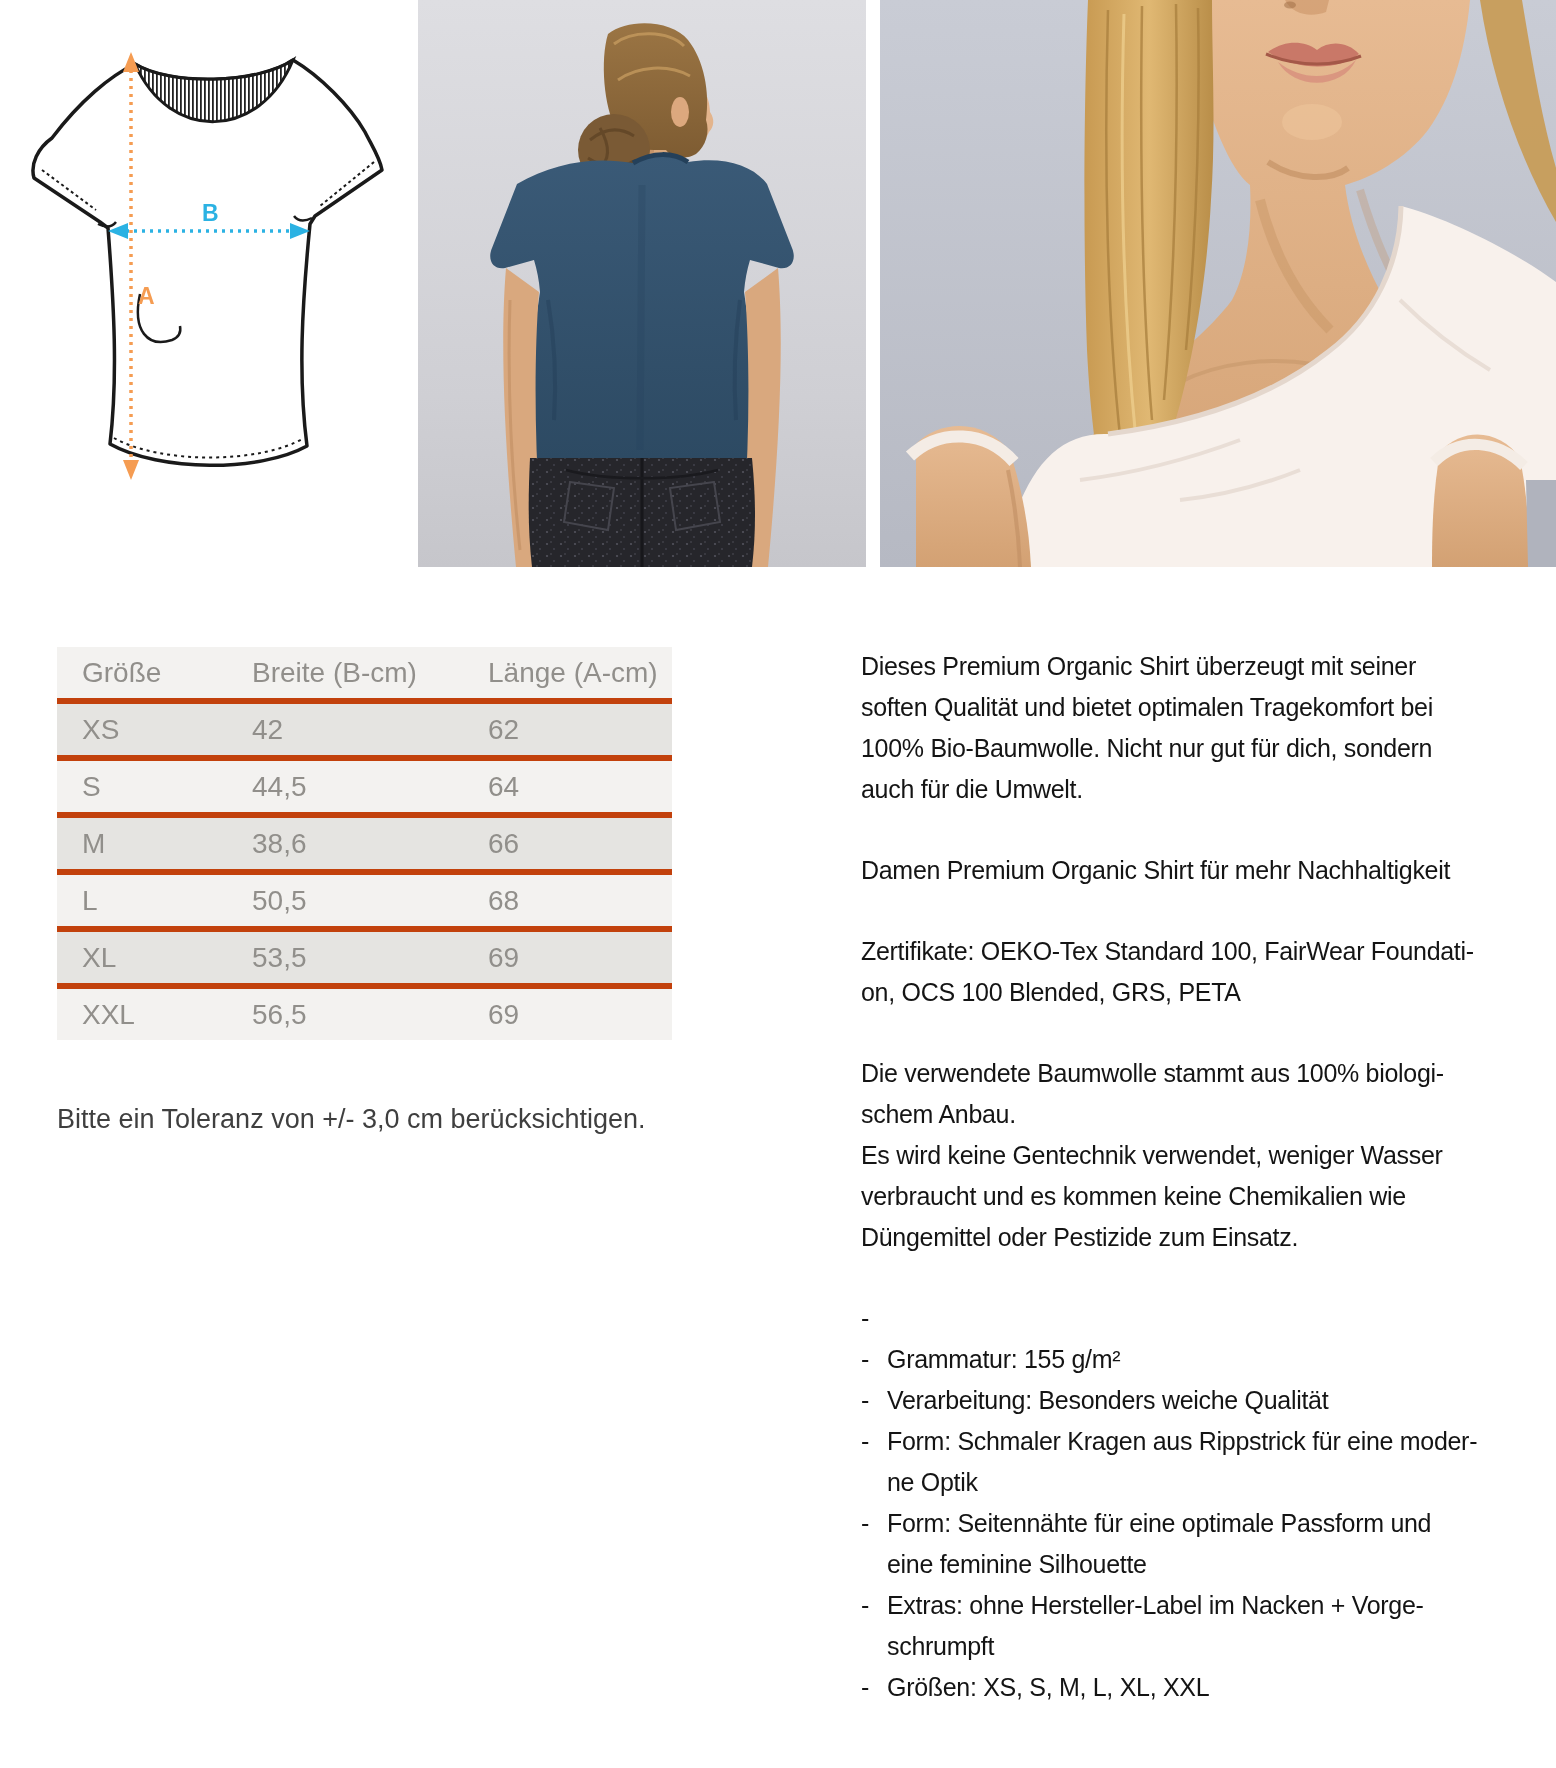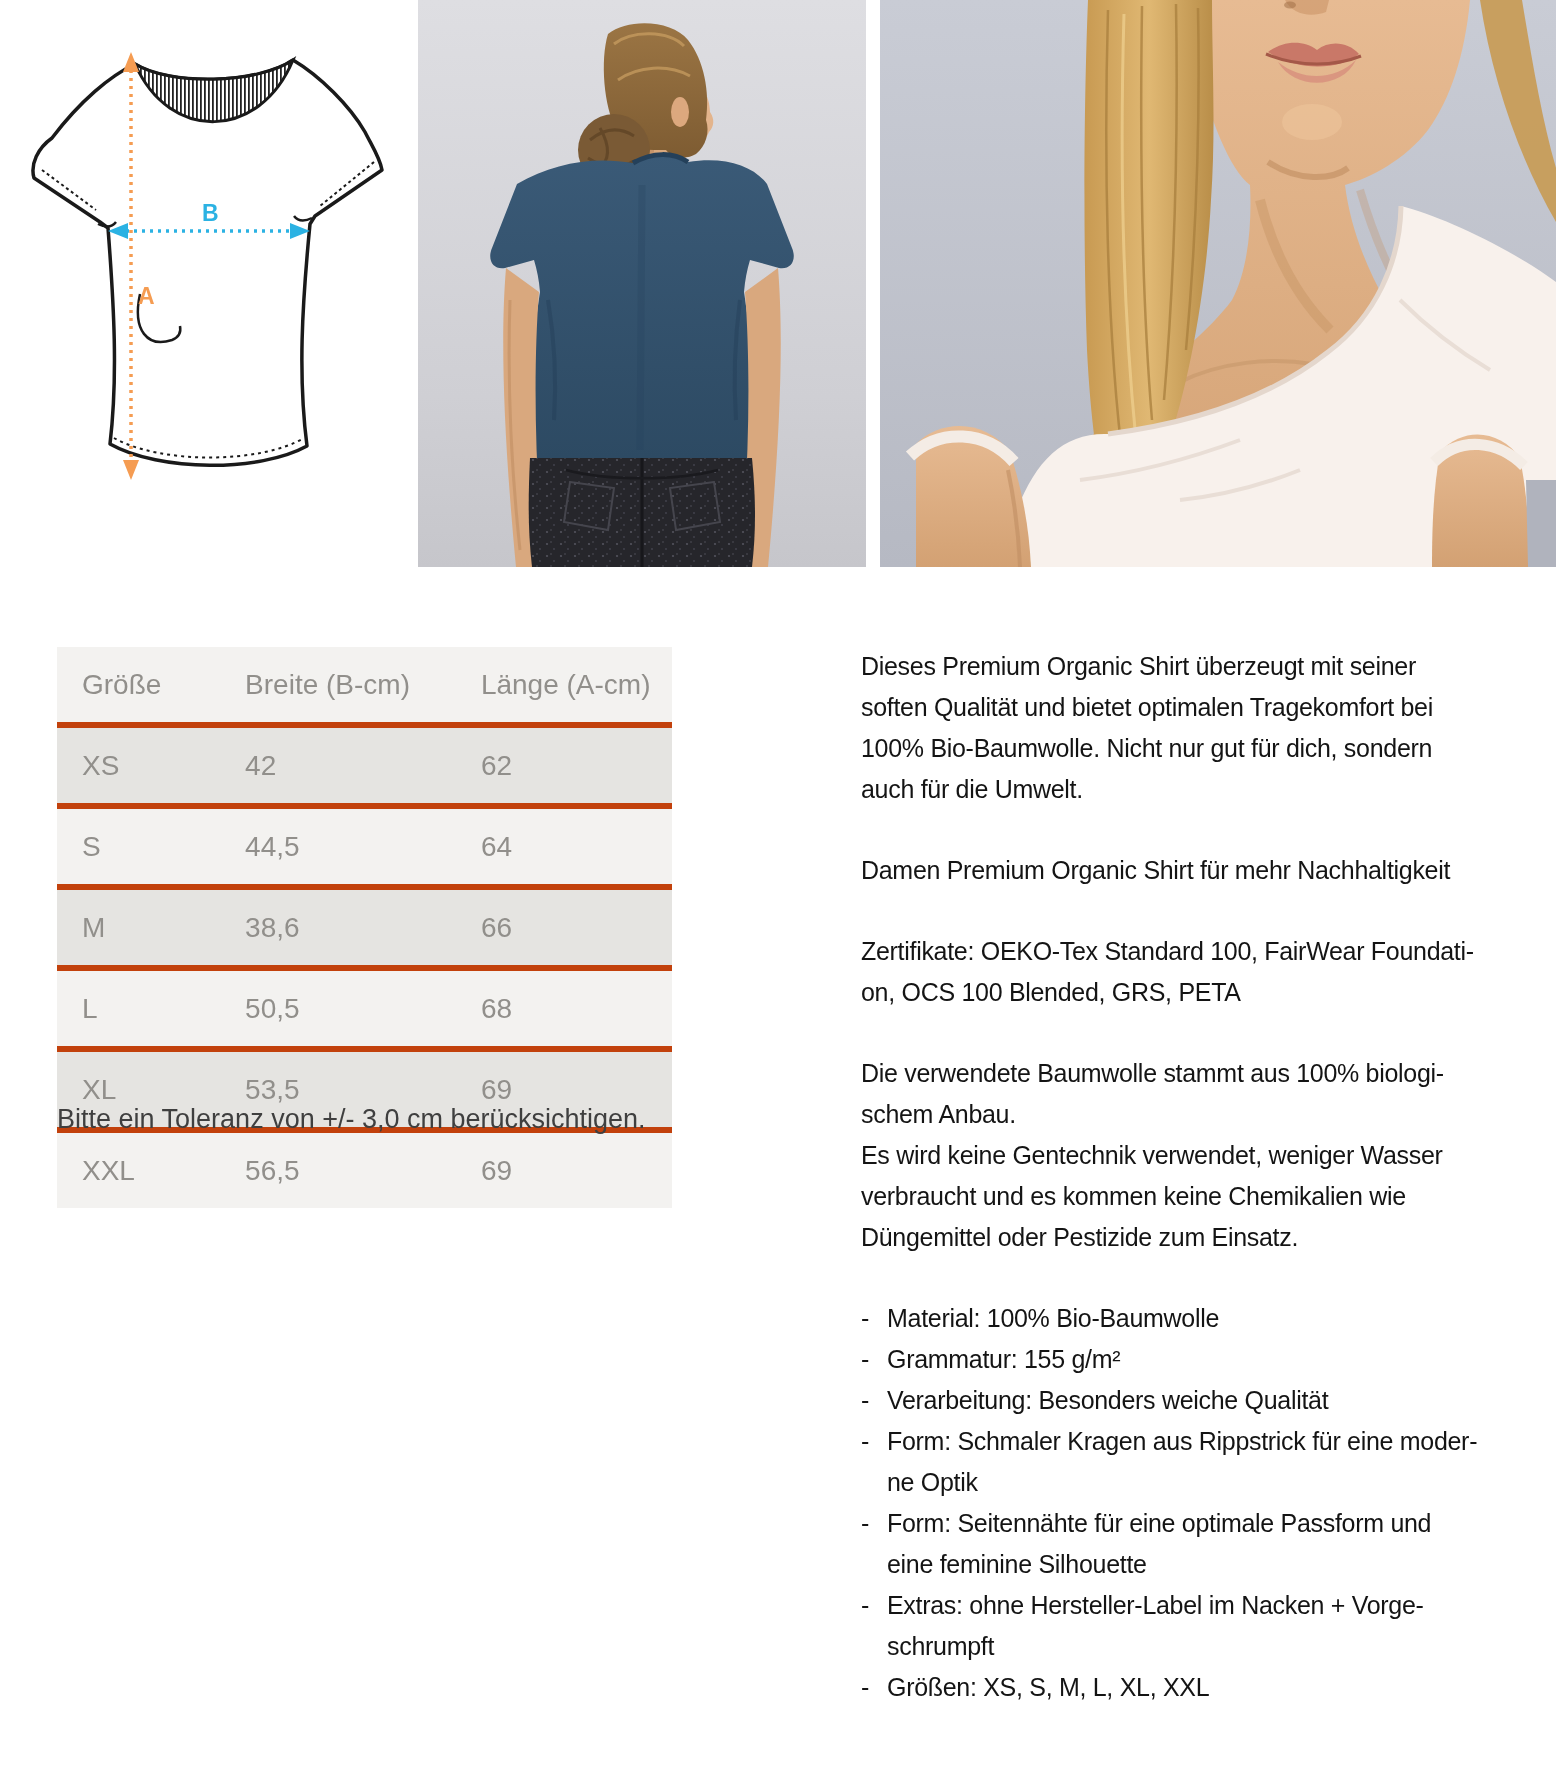--- a/index.html
+++ b/index.html
@@ -15,21 +15,21 @@
   #photo-front{left:880px;width:676px;height:567px;}
   svg{display:block;}
   svg text.measure-label{font-family:"Liberation Sans",sans-serif;font-weight:bold;font-size:23px;}
 
   
   .size-table{
     position:absolute;left:57px;top:647px;width:615px;
     border-collapse:collapse;font-size:28px;color:#918f8b;
   }
   .size-table th,.size-table td{
-    font-weight:400;text-align:left;height:51px;padding:12px;line-height:51px;
+    font-weight:400;text-align:left;height:51px;padding:0;line-height:51px;
     white-space:nowrap;
   }
   .size-table th:first-child,.size-table td:first-child{padding-left:25px;width:170px;}
   .size-table th:nth-child(2),.size-table td:nth-child(2){width:236px;}
   .size-table th:nth-child(3),.size-table td:nth-child(3){width:184px;}
   .size-table thead tr{background:#f3f2f0;}
   .size-table tbody tr{border-top:6px solid #c2410c;}
   .size-table tbody tr:nth-child(odd){background:#e5e4e1;}
   .size-table tbody tr:nth-child(even){background:#f3f2f0;}
 
@@ -271,21 +271,20 @@
   <p>Zertifikate: OEKO-Tex Standard 100, FairWear Foundati-
 on, OCS 100 Blended, GRS, PETA</p>
   <p>Die verwendete Baumwolle stammt aus 100% biologi-
 schem Anbau.
 Es wird keine Gentechnik verwendet, weniger Wasser
 verbraucht und es kommen keine Chemikalien wie
 Düngemittel oder Pestizide zum Einsatz.</p>
   <ul>
     <li>
       <span class="dash">-</span>
-      <span class="btxt">Material: 100% Bio-Baumwolle</span>
     </li>
     <li>
       <span class="dash">-</span>
       <span class="btxt">Grammatur: 155 g/m²</span>
     </li>
     <li>
       <span class="dash">-</span>
       <span class="btxt">Verarbeitung: Besonders weiche Qualität</span>
     </li>
     <li>

